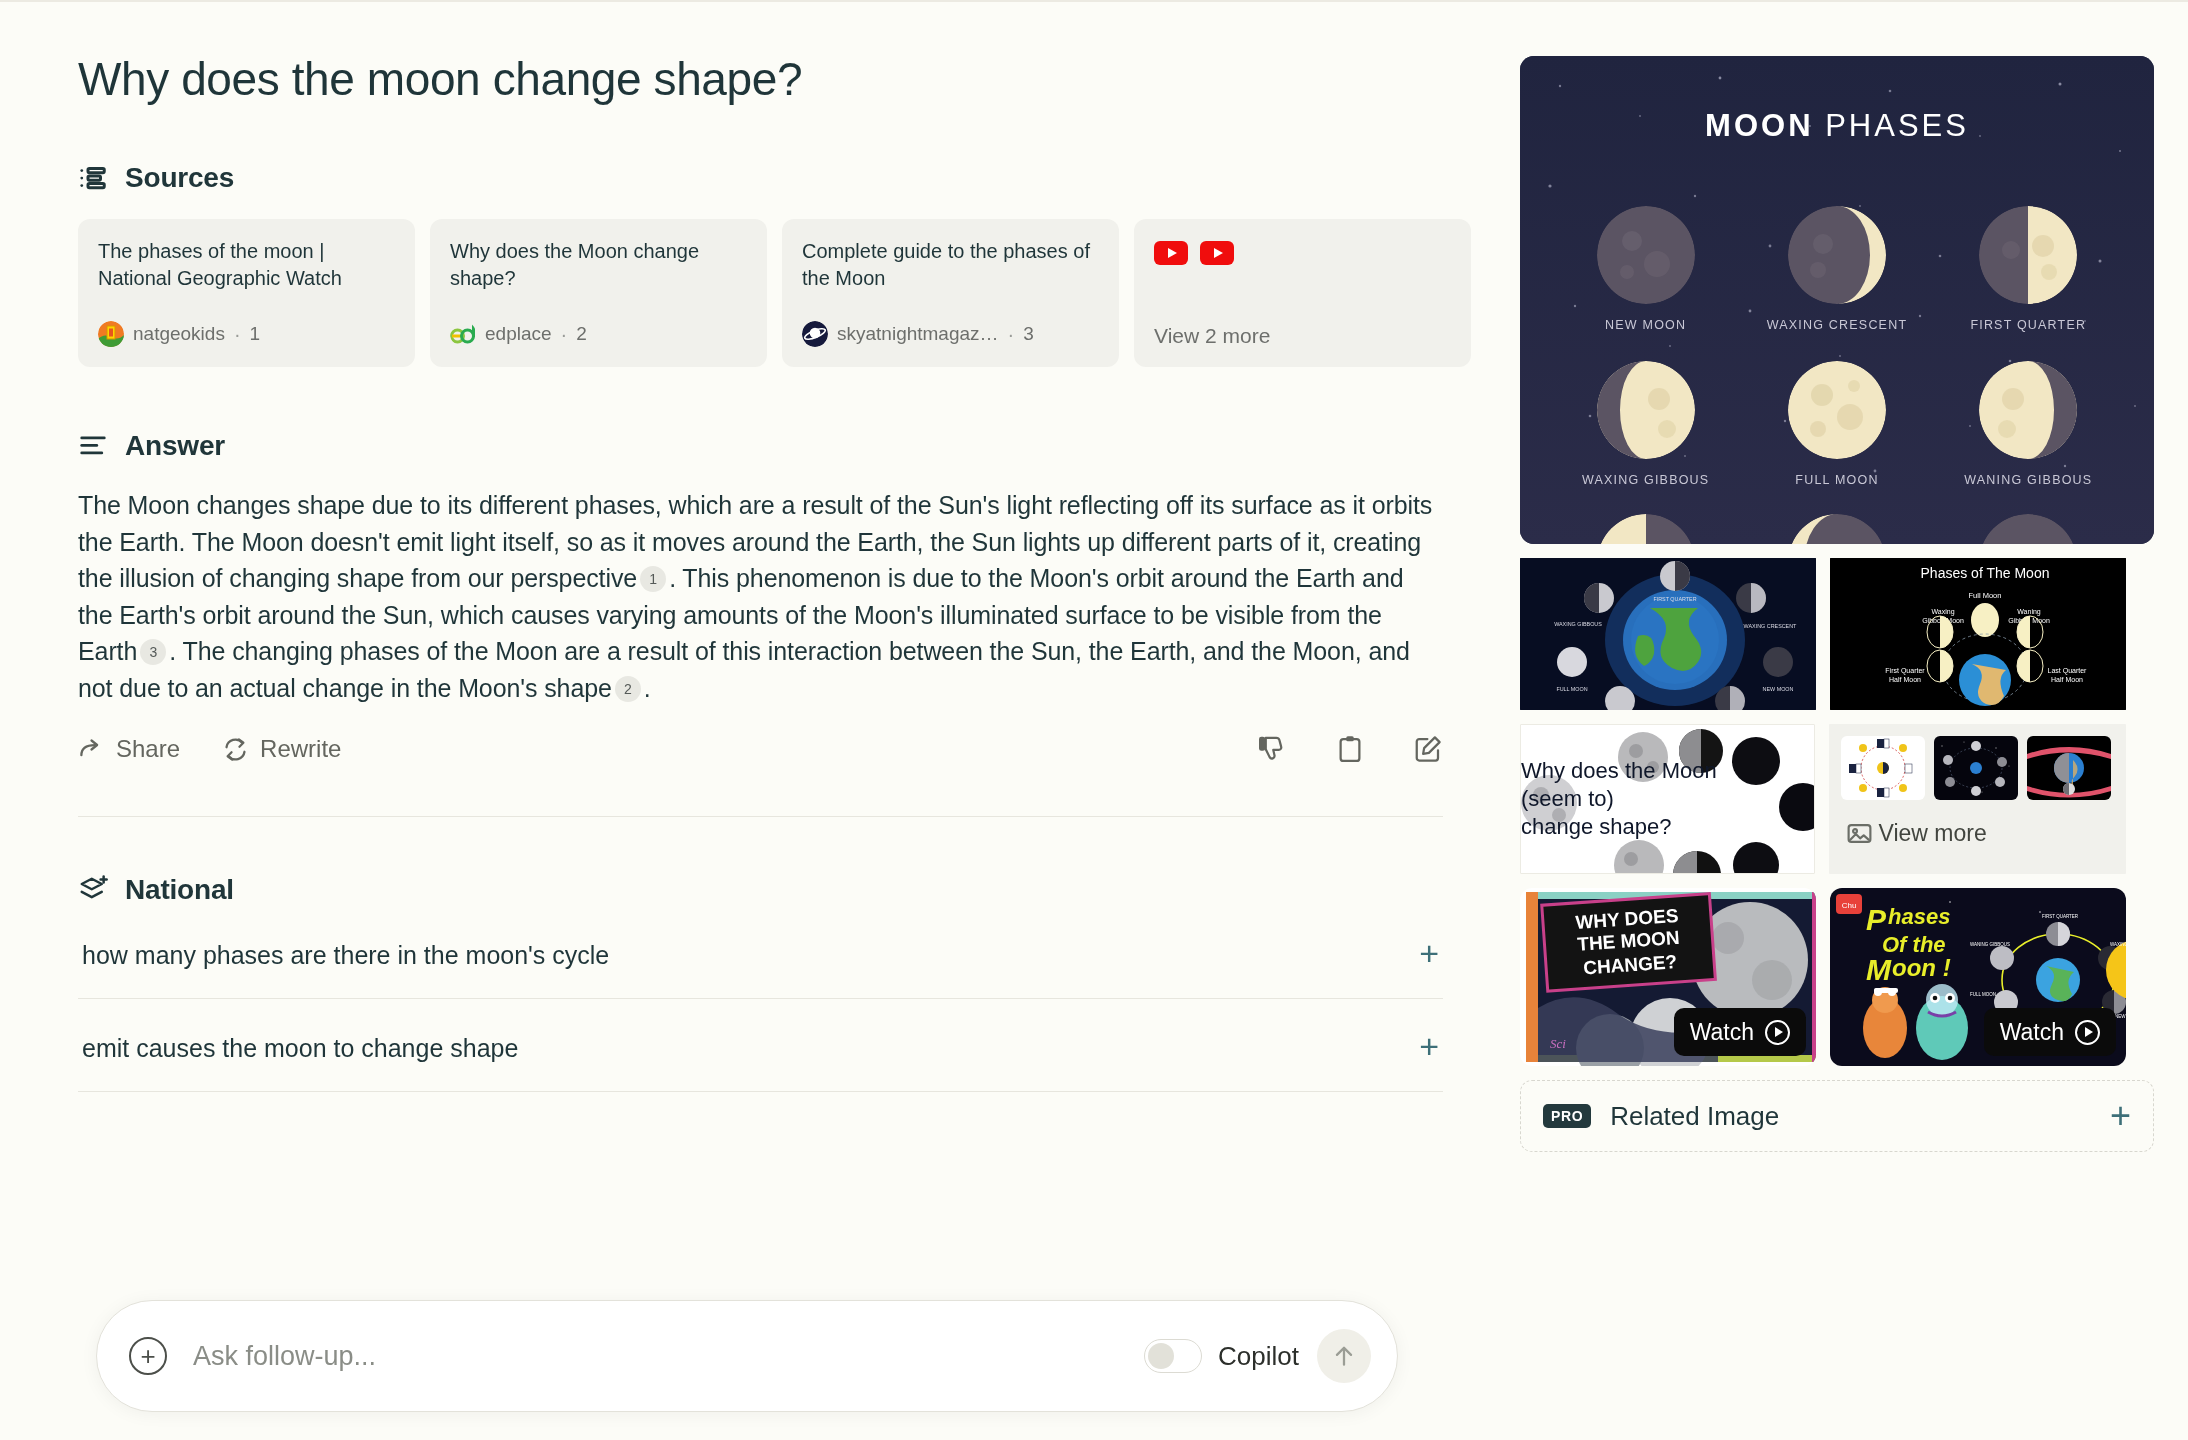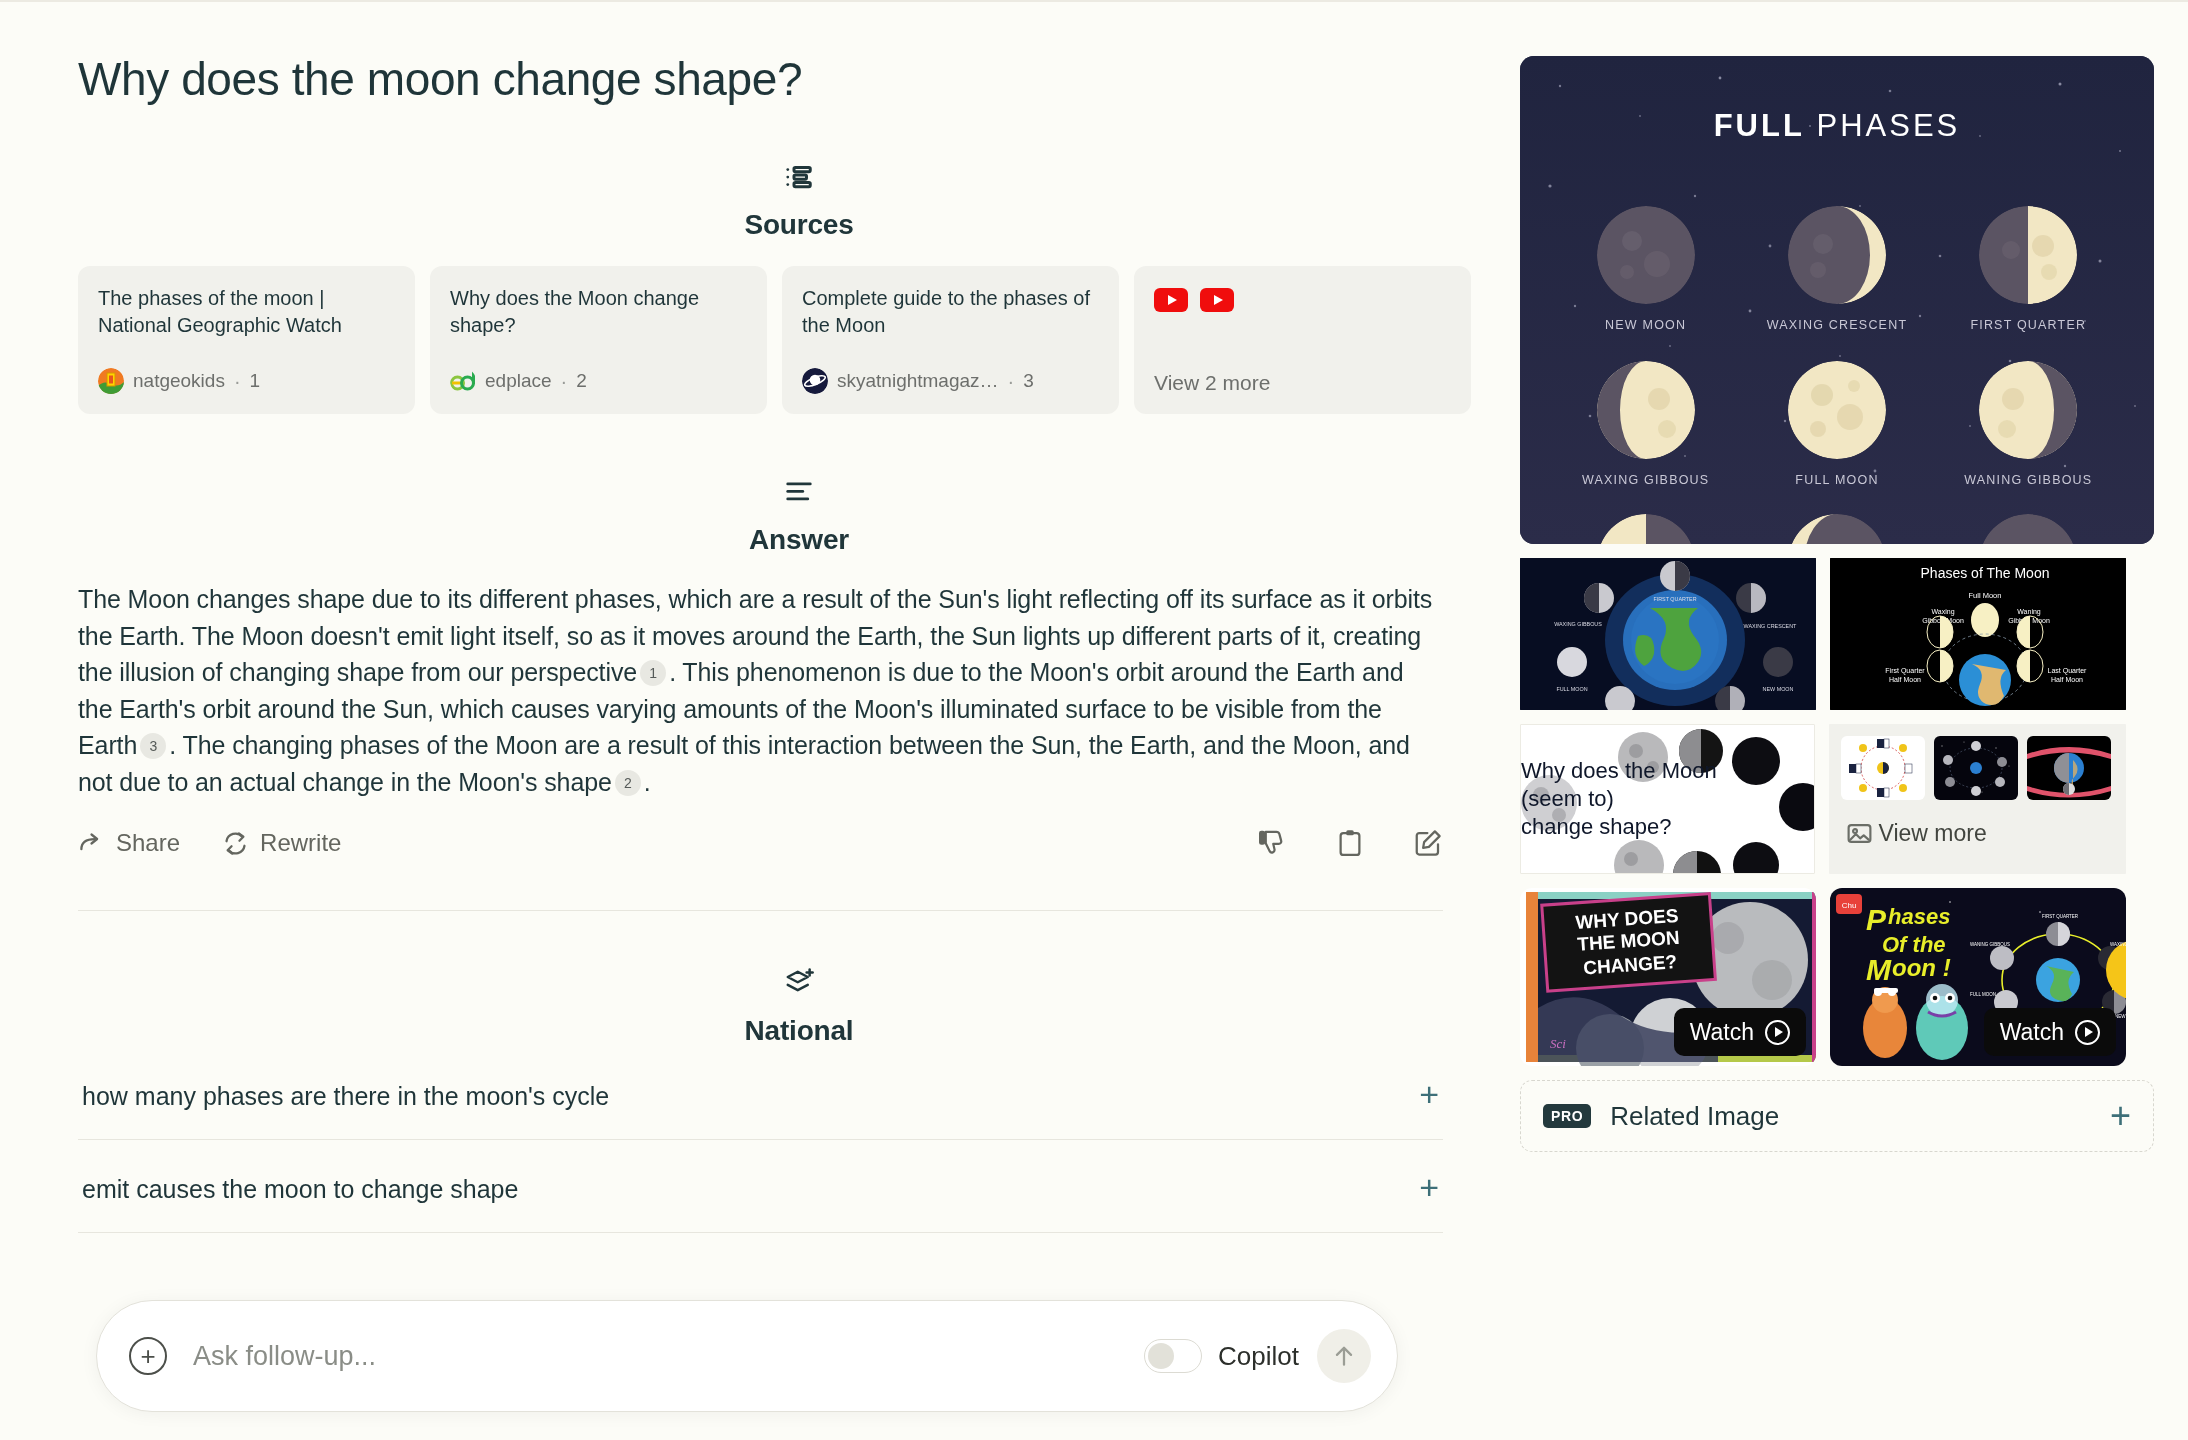--- a/index.html
+++ b/index.html
@@ -18,21 +18,21 @@
   .left-col { width:1520px; position:relative; padding:48px 0 0 78px; }
   .right-col { width:668px; position:relative; padding:52px 62px 0 0; }
 
   
   .title {
     font-size: 46px; font-weight: 400; color:#1f3539;
     letter-spacing:-0.4px; line-height:1.2;
   }
 
   
-  .sec-head { display:flex; align-items:center; gap:17px;flex-direction:column; }
+  .sec-head { display:flex; align-items:center; gap:17px; }
   .sec-head .sec-label { font-size:28px; font-weight:700; color:#20363a; letter-spacing:-0.2px;}
   .sec-icon { width:30px; height:30px; display:block; }
 
   
   .sources-head { margin-top:55px; }
   .src-grid { display:flex; gap:15px; margin-top:25px; }
   .src-card {
     width:337px; height:148px; background:#f1f1ec; border-radius:12px;
     padding:19px 18px 0 20px; position:relative; cursor:pointer;
   }
@@ -392,21 +392,21 @@
           <circle cx="165" cy="400" r="1" opacity=".4"></circle>
             <circle cx="265" cy="365" r="1.2" opacity=".5"></circle>
           <circle cx="355" cy="415" r="1.4" opacity=".5"></circle>
             <circle cx="450" cy="370" r="1" opacity=".4"></circle>
           <circle cx="545" cy="410" r="1.2" opacity=".5"></circle>
             <circle cx="615" cy="350" r="1" opacity=".4"></circle>
         </g>
       </svg>
 
       <div class="hero-title">
-        <b>FULL</b>
+        <b>MOON</b>
         <span>PHASES</span>
       </div>
 
       <div class="moon-row" style="top:150px">
         <div class="moon-cell">
           <div class="moon">
             <svg width="98" height="98" viewBox="0 0 98 98">
               <circle cx="49" cy="49" r="49" fill="#5b5463"></circle>
               <circle cx="35" cy="35" r="10" fill="#6a6270" opacity=".7"></circle>
               <circle cx="60" cy="58" r="13" fill="#6a6270" opacity=".6"></circle>

